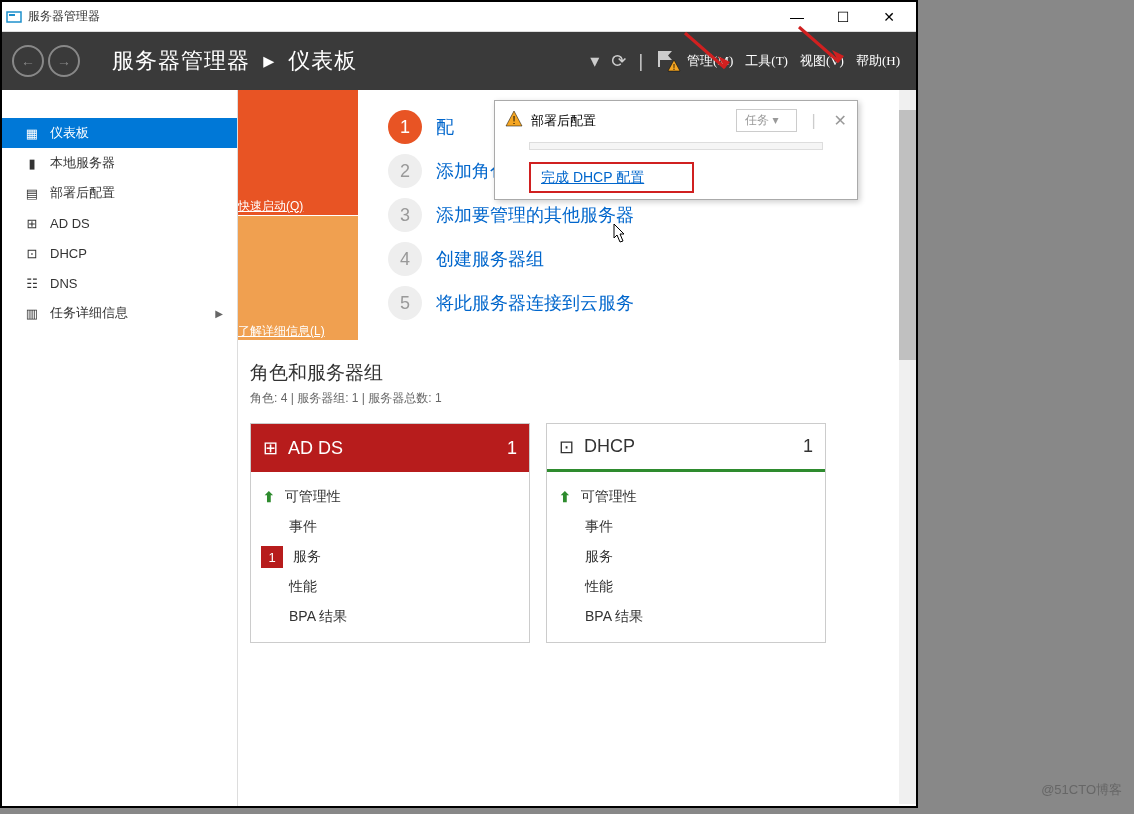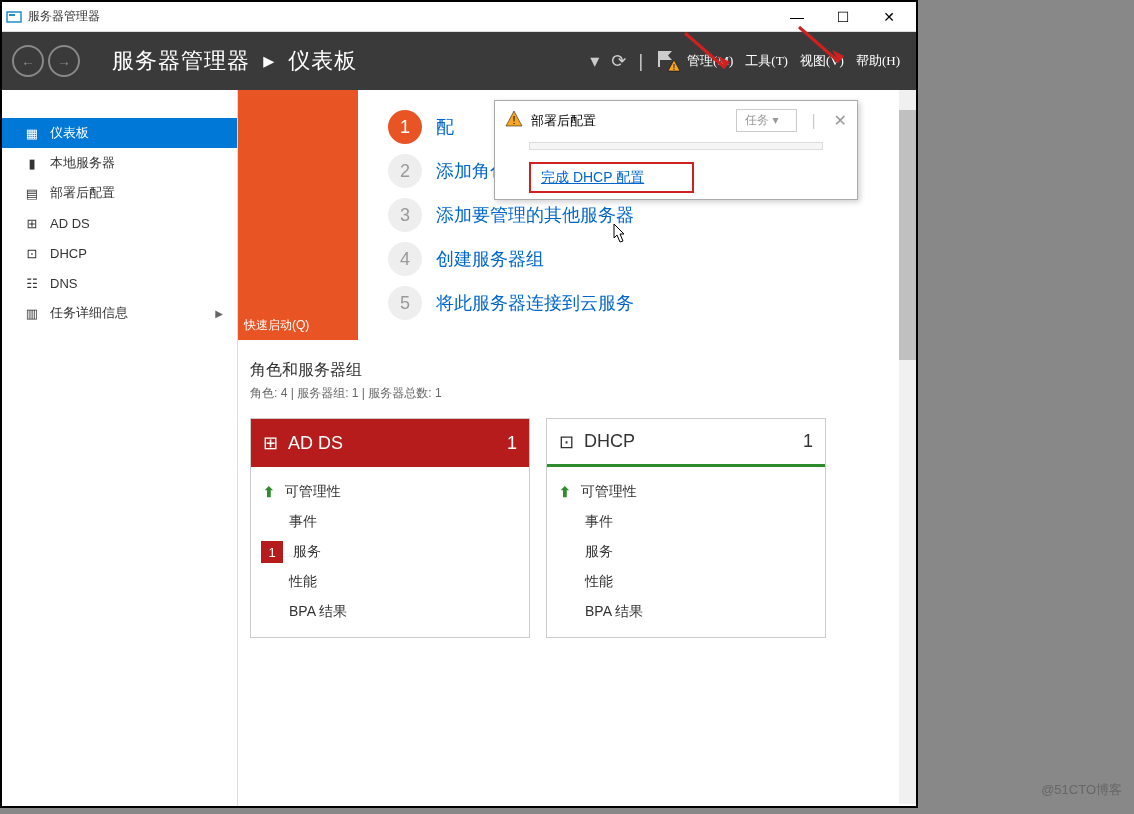--- a/index.html
+++ b/index.html
@@ -22,32 +22,32 @@
 .content { display: flex; height: calc(100% - 88px); position: relative; }
 .sidebar { width: 236px; background: #fff; border-right: 1px solid #ddd; padding-top: 28px; }
 .sidebar-item { height: 30px; display: flex; align-items: center; padding-left: 22px; font-size: 13px; color: #333; gap: 10px; }
 .sidebar-item.active { background: #0078d7; color: #fff; }
 .sidebar-item .si-icon { width: 16px; display: inline-flex; justify-content: center; }
 .sidebar-item .arrow { margin-left: auto; margin-right: 14px; color: #666; font-size: 10px; }
 .main { flex: 1; background: #fff; overflow: auto; position: relative; }
 .welcome-bar { padding: 20px 0 14px 12px; font-size: 15px; color: #333; font-weight: 500; }
 .dash-row { display: flex; }
 .orange-col { width: 120px; display: flex; flex-direction: column; }
-.orange-box { flex: 1; display: flex; align-items: flex-end; padding: 6px; font-size: 12px; color: #fff; }
+.orange-box { flex: 1; display: flex; align-items: flex-end; font-size: 12px; color: #fff; text-decoration: underline; }
 .ob1 { background: #e85424; height: 100px; }
 .ob2 { background: #f0a050; height: 100px; }
 .ob3 { background: #f0a050; height: 100px; border-top: 1px solid #fff; }
 .steps { flex: 1; padding: 10px 30px; }
 .step { display: flex; align-items: center; margin: 10px 0; gap: 14px; }
 .step-num { width: 34px; height: 34px; border-radius: 50%; display: flex; align-items: center; justify-content: center; font-size: 18px; color: #999; background: #eee; }
 .step-num.s1 { background: #e85424; color: #fff; }
 .step-link { color: #0066cc; font-size: 18px; }
 .hide-link { text-align: right; padding: 8px 30px; color: #666; font-size: 13px; }
 .roles-section { padding: 20px 12px; }
-.roles-title { font-size: 16px; color: #333; font-weight: 500; font-family: Liberation Mono, monospace; }
+.roles-title { font-size: 19px; color: #333; font-weight: 500; font-family: Liberation Mono, monospace; }
 .roles-sub { font-size: 12px; color: #666; margin-top: 4px; }
 .tiles { display: flex; gap: 16px; margin-top: 16px; }
 .tile { width: 280px; border: 1px solid #ccc; }
 .tile-header { height: 48px; display: flex; align-items: center; padding: 0 12px; font-size: 18px; }
 .tile-header.red { background: #b71c1c; color: #fff; }
 .tile-header.white { background: #fff; color: #333; border-bottom: 3px solid #2e8b2e; }
 .tile-header .th-icon { margin-right: 10px; }
 .tile-header .count { margin-left: auto; }
 .tile-body { padding: 10px 12px; }
 .tile-row { display: flex; align-items: center; height: 30px; font-size: 14px; color: #333; gap: 10px; }
@@ -152,20 +152,23 @@
           <span class="arrow">▶</span>
         </div>
     </div>
 
     <div class="main">
       <div class="dash-row">
         <div class="orange-col">
           <div class="orange-box ob1">
               <span>快速启动(Q)</span>
             </div>
+          <div class="orange-box ob3">
+              <span>了解详细信息(L)</span>
+            </div>
         </div>
         <div class="steps">
           <div class="step">
               <div class="step-num s1">1</div>
               <span class="step-link">配</span>
             </div>
           <div class="step">
               <div class="step-num">2</div>
               <span class="step-link">添加角色和功能</span>
             </div>

